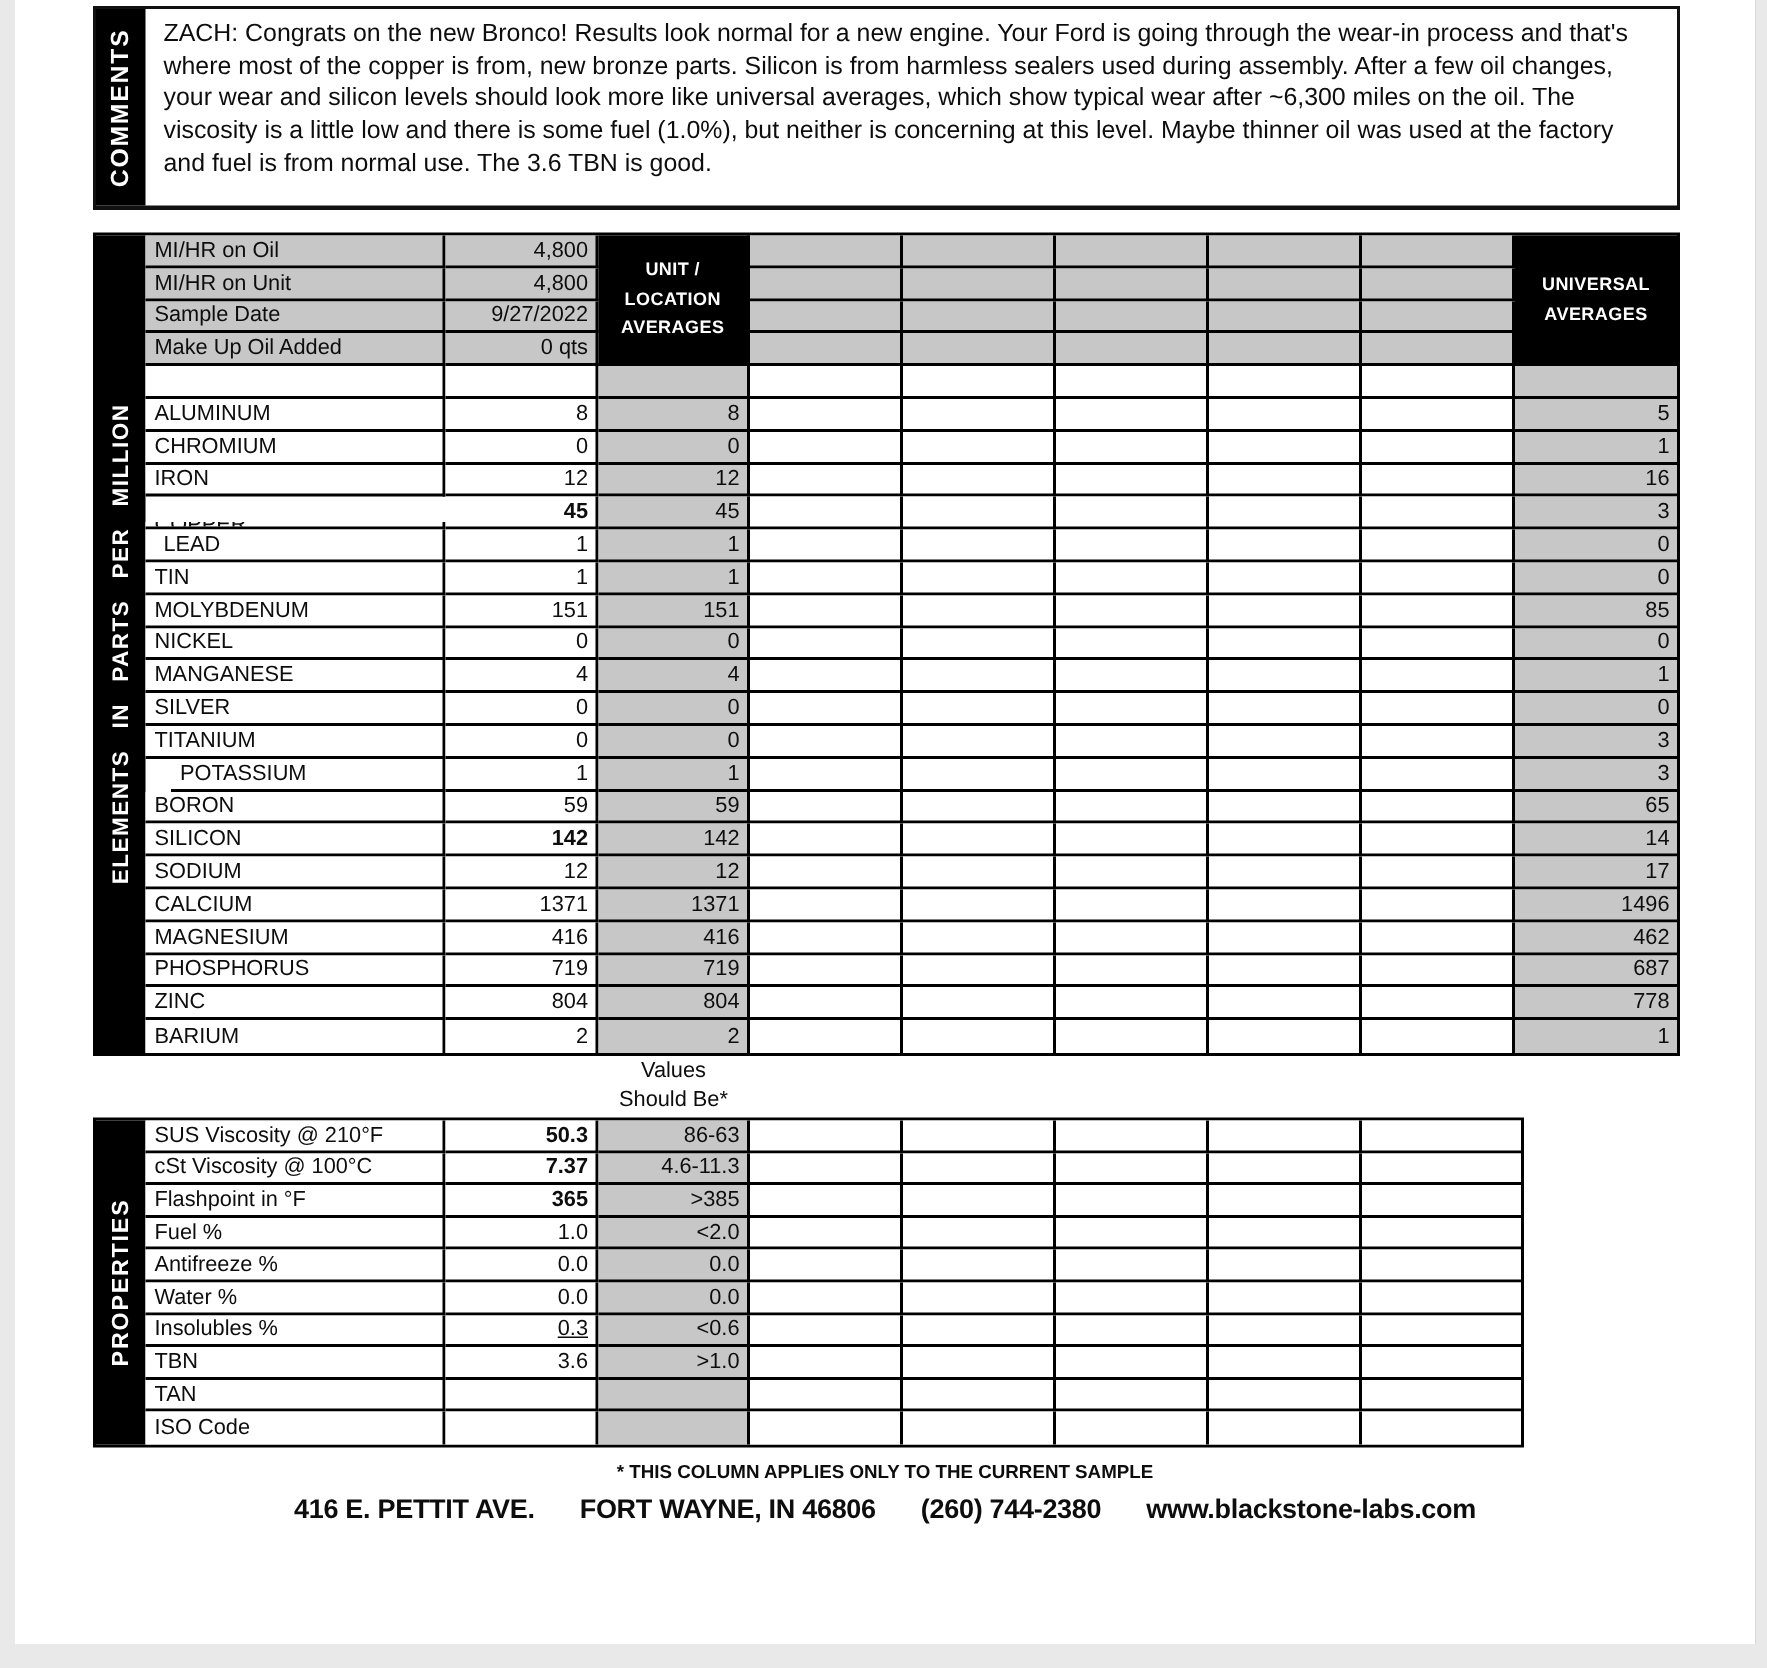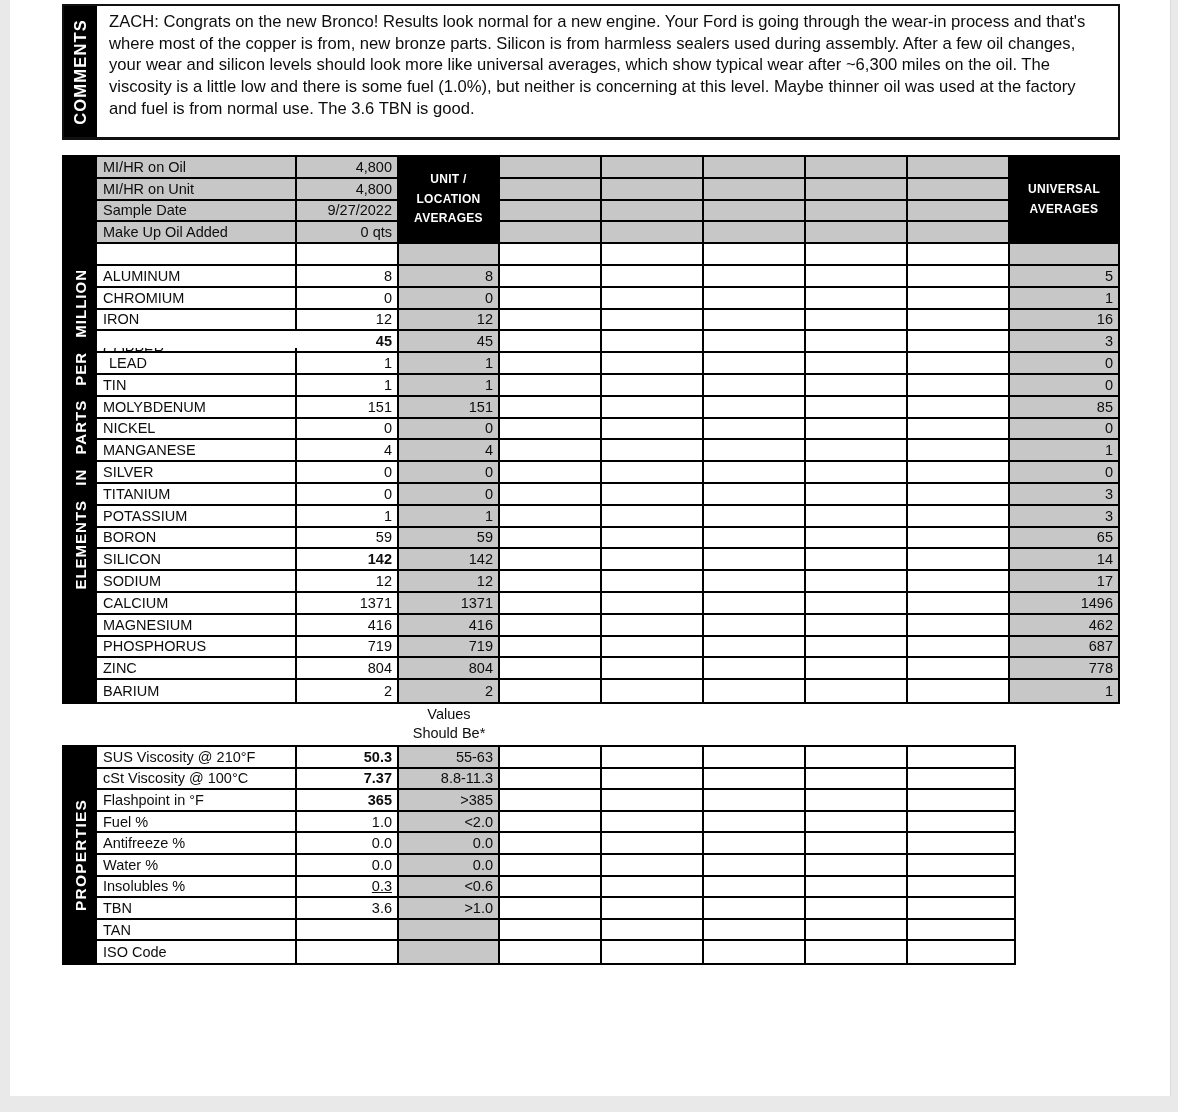--- a/index.html
+++ b/index.html
@@ -242,21 +242,21 @@
         <div class="c gray num lastcol" style="grid-area: 15 / 9;">0</div>
         <div class="c lbl" style="grid-area: 16 / 1;">TITANIUM</div>
         <div class="c num" style="grid-area: 16 / 2;">0</div>
         <div class="c gray num" style="grid-area: 16 / 3;">0</div>
         <div class="c " style="grid-area: 16 / 4;"></div>
         <div class="c " style="grid-area: 16 / 5;"></div>
         <div class="c " style="grid-area: 16 / 6;"></div>
         <div class="c " style="grid-area: 16 / 7;"></div>
         <div class="c " style="grid-area: 16 / 8;"></div>
         <div class="c gray num lastcol" style="grid-area: 16 / 9;">3</div>
-        <div class="c lbl" style="grid-area: 17 / 1;">POTASSIUM</div>
+        <div class="c lbl" style="grid-area: 17 / 1; margin-left: 17px;">POTASSIUM</div>
         <div class="c num" style="grid-area: 17 / 2;">1</div>
         <div class="c gray num" style="grid-area: 17 / 3;">1</div>
         <div class="c " style="grid-area: 17 / 4;"></div>
         <div class="c " style="grid-area: 17 / 5;"></div>
         <div class="c " style="grid-area: 17 / 6;"></div>
         <div class="c " style="grid-area: 17 / 7;"></div>
         <div class="c " style="grid-area: 17 / 8;"></div>
         <div class="c gray num lastcol" style="grid-area: 17 / 9;">3</div>
         <div class="c lbl" style="grid-area: 18 / 1;">BORON</div>
         <div class="c num" style="grid-area: 18 / 2;">59</div>
@@ -336,29 +336,29 @@
   <div class="values-header">Values
 Should Be*</div>
 
   <div class="tbl" id="properties-table">
     <div class="sidebar">
       <span class="vtext properties">PROPERTIES</span>
     </div>
     <div class="grid" id="properties-grid">
         <div class="c lbl" style="grid-area: 1 / 1;">SUS Viscosity @ 210°F</div>
         <div class="c num b" style="grid-area: 1 / 2;">50.3</div>
-        <div class="c gray num" style="grid-area: 1 / 3;">55-63</div>
+        <div class="c gray num" style="grid-area: 1 / 3;">86-63</div>
         <div class="c " style="grid-area: 1 / 4;"></div>
         <div class="c " style="grid-area: 1 / 5;"></div>
         <div class="c " style="grid-area: 1 / 6;"></div>
         <div class="c " style="grid-area: 1 / 7;"></div>
         <div class="c  lastcol" style="grid-area: 1 / 8;"></div>
         <div class="c lbl" style="grid-area: 2 / 1;">cSt Viscosity @ 100°C</div>
         <div class="c num b" style="grid-area: 2 / 2;">7.37</div>
-        <div class="c gray num" style="grid-area: 2 / 3;">8.8-11.3</div>
+        <div class="c gray num" style="grid-area: 2 / 3;">4.6-11.3</div>
         <div class="c " style="grid-area: 2 / 4;"></div>
         <div class="c " style="grid-area: 2 / 5;"></div>
         <div class="c " style="grid-area: 2 / 6;"></div>
         <div class="c " style="grid-area: 2 / 7;"></div>
         <div class="c  lastcol" style="grid-area: 2 / 8;"></div>
         <div class="c lbl" style="grid-area: 3 / 1;">Flashpoint in °F</div>
         <div class="c num b" style="grid-area: 3 / 2;">365</div>
         <div class="c gray num" style="grid-area: 3 / 3;">&gt;385</div>
         <div class="c " style="grid-area: 3 / 4;"></div>
         <div class="c " style="grid-area: 3 / 5;"></div>
@@ -417,14 +417,21 @@
         <div class="c num lastrow" style="grid-area: 10 / 2;"></div>
         <div class="c gray num lastrow" style="grid-area: 10 / 3;"></div>
         <div class="c  lastrow" style="grid-area: 10 / 4;"></div>
         <div class="c  lastrow" style="grid-area: 10 / 5;"></div>
         <div class="c  lastrow" style="grid-area: 10 / 6;"></div>
         <div class="c  lastrow" style="grid-area: 10 / 7;"></div>
         <div class="c  lastcol lastrow" style="grid-area: 10 / 8;"></div>
       </div>
   </div>
 
+  <div class="footer-note">* THIS COLUMN APPLIES ONLY TO THE CURRENT SAMPLE</div>
+  <div class="address-line">
+    <span>416 E. PETTIT AVE.</span>
+    <span>FORT WAYNE, IN  46806</span>
+    <span>(260) 744-2380</span>
+    <span>www.blackstone-labs.com</span>
+  </div>
 
 </div>
 
 </body></html>

